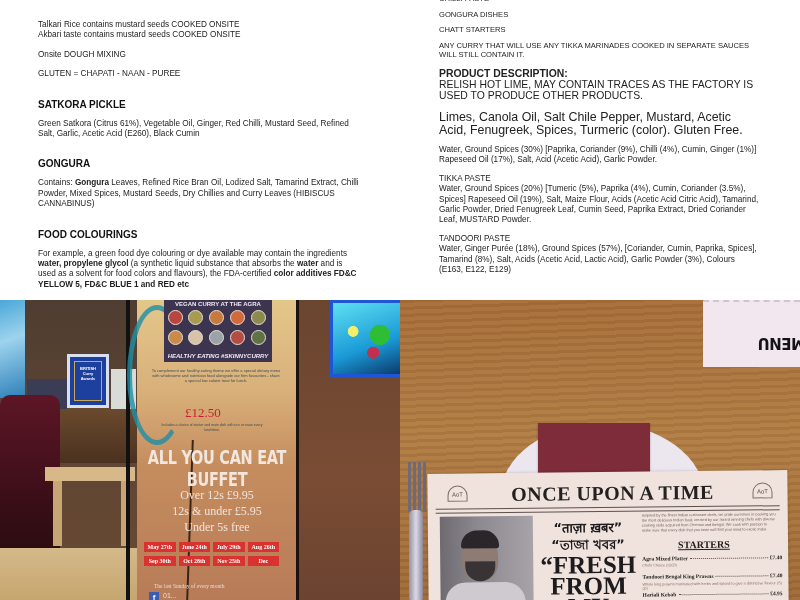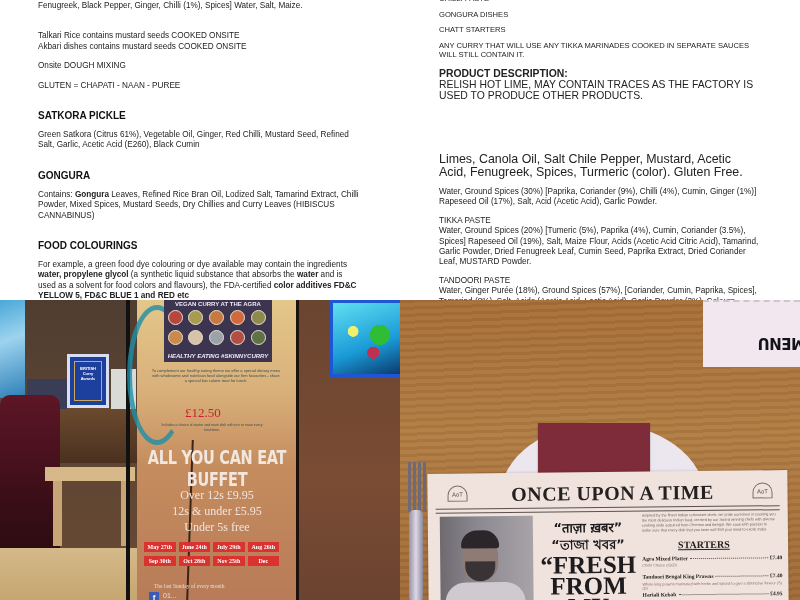--- a/index.html
+++ b/index.html
@@ -13,21 +13,21 @@
   #photo-menu { left: 400px; top: 300px; width: 400px; height: 300px; background: #a8703c; }
 
   
   .doc p { font-size: 8.2px; line-height: 10.4px; color: #222; }
   .doc h4 { font-size: 10px; font-weight: bold; line-height: 10px; color: #111; }
   .doc b { font-weight: bold; }
   .gap-s { height: 9px; }
   .gap-l { height: 20px; }
   .big-h { font-size: 10.4px !important; font-weight: bold; line-height: 12px; color: #000; }
   .big-p { font-size: 10.4px !important; line-height: 11.5px !important; color: #111; }
-  .huge-p { font-size: 12.4px !important; line-height: 13px !important; color: #111; margin-top: 42px; }
+  .huge-p { font-size: 12.4px !important; line-height: 13px !important; color: #111; }
   .caps { font-size: 7.6px !important; line-height: 9.5px !important; }
 
   
   .wall { position: absolute; left: 0; top: 0; width: 400px; height: 300px;
           background: linear-gradient(180deg, #4f3d31 0%, #5d4533 45%, #6a4a33 100%); }
   .wall-right { position: absolute; left: 297px; top: 0; width: 103px; height: 300px;
           background: linear-gradient(180deg, #6a4530 0%, #7a4c34 60%, #6b4330 100%); }
   .tv { position: absolute; left: 0; top: 0; width: 25px; height: 98px; background: linear-gradient(160deg,#4aa8d8,#9dd3ee 40%,#2d7fb8); }
   .aquarium { position: absolute; left: 330px; top: 0; width: 70px; height: 78px; background: #1f56d6; padding: 3px 0 4px 3px; }
   .aquarium-inner { width: 100%; height: 100%;
@@ -95,24 +95,23 @@
   .menu-item { position: absolute; left: 214px; width: 140px; font-family: "Liberation Serif", serif; font-size: 5.5px; color: #24201f; display: flex; }
   .menu-item .name { font-weight: bold; white-space: nowrap; }
   .menu-item .dots { flex: 1; border-bottom: 1px dotted #5b504c; margin: 0 2px 2px; }
   .menu-item .price { font-weight: bold; }
   .menu-sub { position: absolute; left: 214px; width: 140px; font-size: 3.8px; color: #8a6f6a; }
 </style>
 </head>
 <body>
 
 <section id="doc-left" class="panel doc">
-  <p style="margin-top:1px">Fenugreek, Black Pepper, Ginger, Chilli (1%), Spices] Water, Salt, Maize.</p>
   <div class="gap-l"></div>
   <p>Talkari Rice contains mustard seeds COOKED ONSITE</p>
-  <p>Akbari dishes contains mustard seeds COOKED ONSITE</p>
+  <p>Akbari taste contains mustard seeds COOKED ONSITE</p>
   <div class="gap-s"></div>
   <p>Onsite DOUGH MIXING</p>
   <div class="gap-s"></div>
   <p>GLUTEN = CHAPATI - NAAN - PUREE</p>
   <div class="gap-l"></div>
   <h4>SATKORA PICKLE</h4>
   <div class="gap-s"></div>
   <p>Green Satkora (Citrus 61%), Vegetable Oil, Ginger, Red Chilli, Mustard Seed, Refined Salt, Garlic, Acetic Acid (E260), Black Cumin</p>
   <div class="gap-l"></div>
   <h4>GONGURA</h4>

